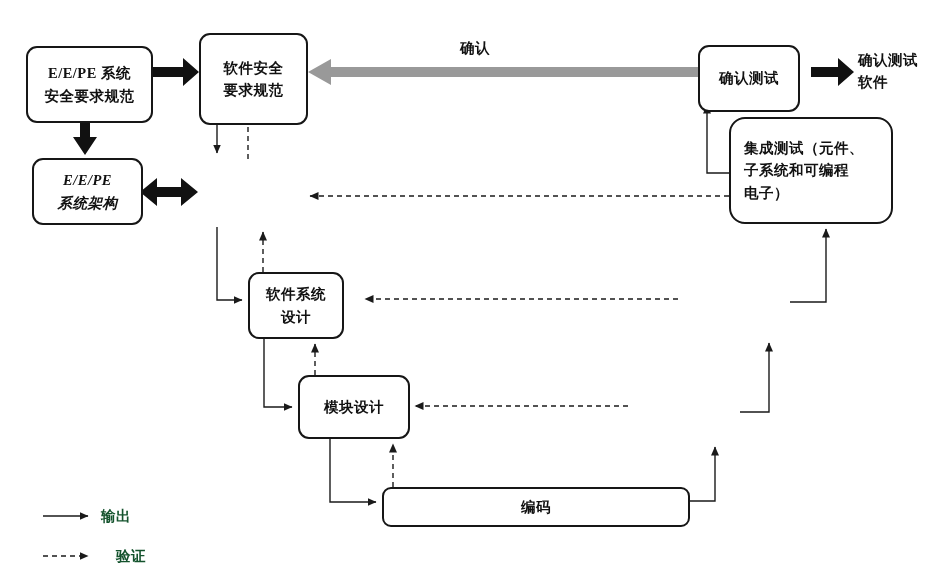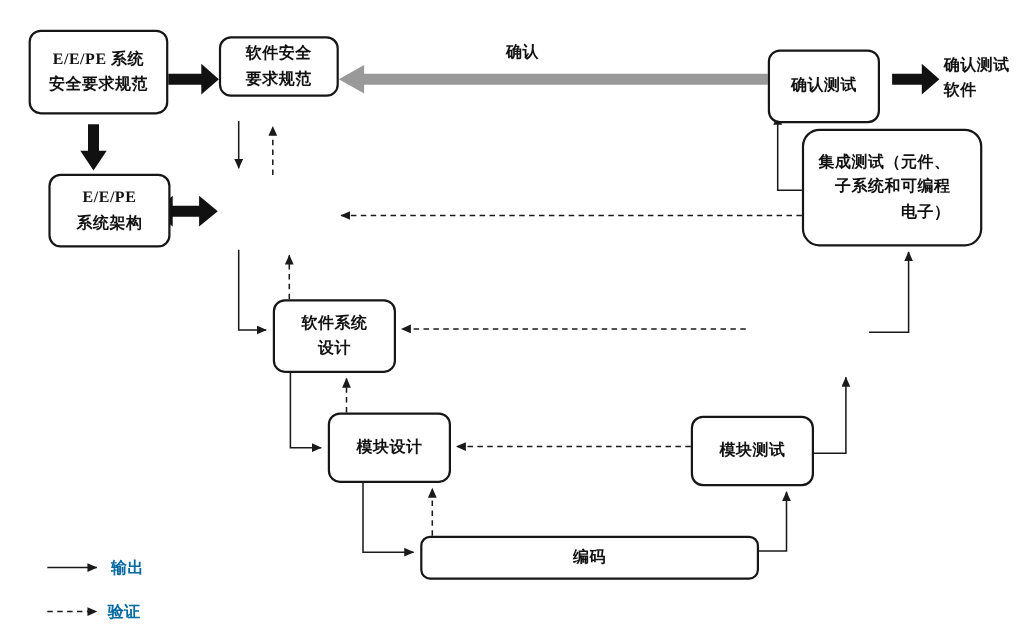--- a/index.html
+++ b/index.html
@@ -8,27 +8,27 @@
     font-family:"Liberation Serif","DejaVu Serif",serif;overflow:hidden;
   }
   #edges{position:absolute;left:0;top:0;width:932px;height:578px;}
   .node{
     position:absolute;box-sizing:border-box;background:#ffffff;
     border:2.4px solid #161616;border-radius:11px;
     display:flex;align-items:center;justify-content:center;
     text-align:center;font-size:14.5px;font-weight:bold;color:#111;
     white-space:pre-line;line-height:1.55;letter-spacing:.5px;
   }
-  .node.left-text{justify-content:flex-start;text-align:right;padding-left:13px;}
+  .node.left-text{justify-content:flex-start;text-align:left;padding-left:13px;}
   .free-label{
     position:absolute;font-size:14.5px;font-weight:bold;color:#111;
     white-space:pre-line;line-height:1.5;letter-spacing:.5px;
   }
   .legend-label{
-    position:absolute;font-size:14.5px;font-weight:bold;color:#0369a1;letter-spacing:.5px;
+    position:absolute;font-size:14.5px;font-weight:bold;color:#14532d;letter-spacing:.5px;
   }
 </style>
 </head>
 <body>
 
 <div id="stage">
 
   <svg id="edges" width="932" height="578" viewBox="0 0 932 578" xmlns="http://www.w3.org/2000/svg">
     <defs>
       <marker id="ah" markerWidth="10" markerHeight="9" refX="8.5" refY="4" orient="auto" markerUnits="userSpaceOnUse">
@@ -62,48 +62,47 @@
     <g fill="#111111" stroke="none">
       <polygon points="153,67 183,67 183,58 199,72 183,86 183,77 153,77"></polygon>
       <polygon points="80,113 90,113 90,137 97,137 85,155 73,137 80,137"></polygon>
       <polygon points="140,192 157,178 157,187 181,187 181,178 198,192 181,206 181,197 157,197 157,206"></polygon>
       <polygon points="811,67 838,67 838,58 854,72 838,86 838,77 811,77"></polygon>
     </g>
 
     <polygon fill="#999999" points="698,67 331,67 331,59 308,72 331,85 331,77 698,77"></polygon>
   </svg>
 
-  <div class="node" style="left:26px;top:27px;width:127px;height:77px;">E/E/PE 系统
+  <div class="node" style="left:26px;top:46px;width:127px;height:77px;">E/E/PE 系统
 安全要求规范</div>
 
-  <div class="node" style="left:44px;top:158px;width:111px;height:67px;">E/E/PE
+  <div class="node" style="left:32px;top:158px;width:111px;height:67px;font-style:italic;">E/E/PE
 系统架构</div>
 
-  <div class="node" style="left:199px;top:33px;width:109px;height:55px;">软件安全
+  <div class="node" style="left:199px;top:33px;width:109px;height:92px;">软件安全
 要求规范</div>
 
 
-  <div class="node" style="left:248px;top:272px;width:112px;height:67px;">软件系统
+  <div class="node" style="left:248px;top:272px;width:96px;height:67px;">软件系统
 设计</div>
 
   <div class="node" style="left:298px;top:375px;width:112px;height:64px;">模块设计</div>
 
   <div class="node" style="left:382px;top:487px;width:308px;height:40px;border-radius:9px;">编码</div>
 
-  <div class="node" style="left:628px;top:378px;width:112px;height:64px;">模块测试</div>
 
 
   <div class="node left-text" style="left:729px;top:117px;width:164px;height:107px;border-radius:16px;">集成测试（元件、
 子系统和可编程
 电子）</div>
 
   <div class="node" style="left:698px;top:33px;width:102px;height:67px;margin-top:12px;">确认测试</div>
 
   <div class="free-label" style="left:858px;top:50px;">确认测试
 软件</div>
 
   <div class="free-label" style="left:460px;top:38px;width:70px;text-align:left;">确认</div>
 
   <div class="legend-label" style="left:101px;top:507px;">输出</div>
 
-  <div class="legend-label" style="left:98px;top:547px;">验证</div>
+  <div class="legend-label" style="left:116px;top:547px;">验证</div>
 
 </div>
 
 </body></html>

